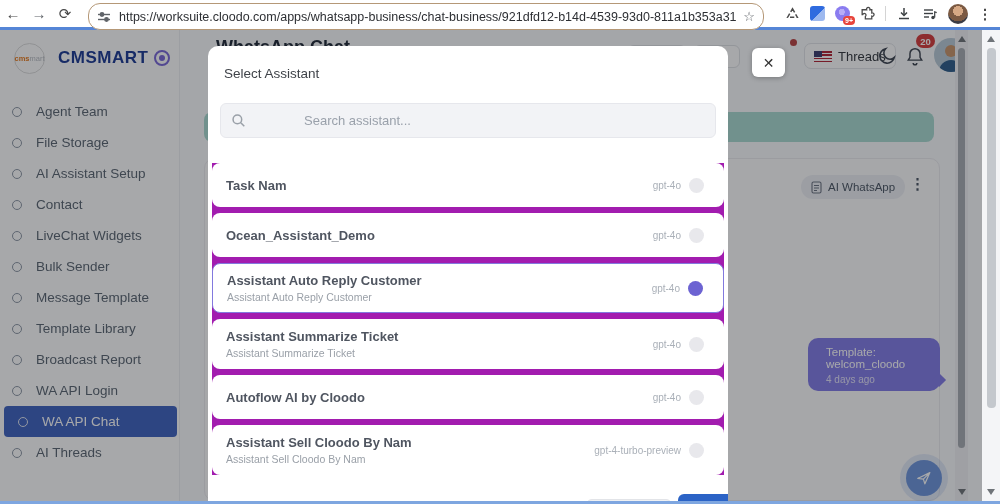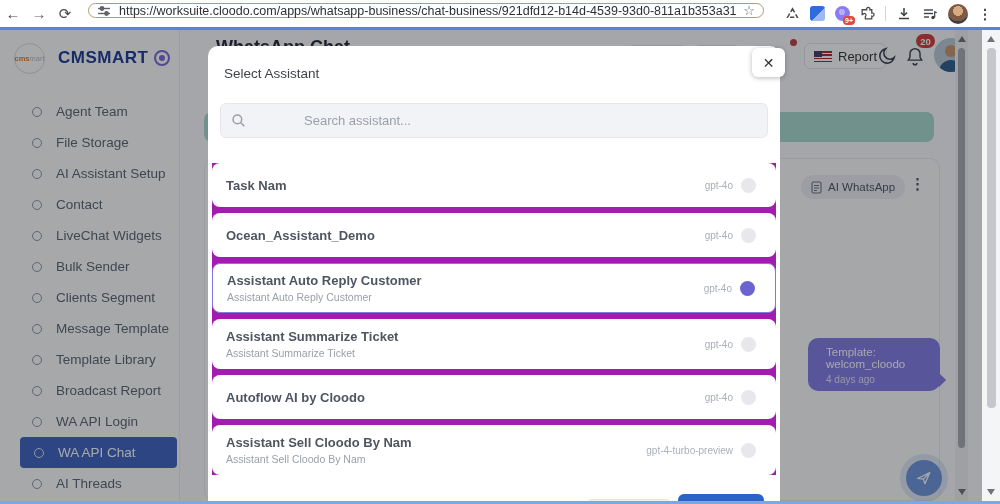--- a/index.html
+++ b/index.html
@@ -3,21 +3,21 @@
 <meta charset="utf-8">
 <style>
   * { margin:0; padding:0; box-sizing:border-box; }
   body { font-family:"Liberation Sans", sans-serif; }
   .screen { position:relative; width:1000px; height:504px; background:#fff; overflow:hidden; }
 
   
   .toolbar { position:absolute; left:0; top:0; width:1000px; height:30px; background:#fff; border-bottom:3px solid #5585d6; display:flex; align-items:center; z-index:90; }
   .nav-glyph { font-size:15px; color:#474747; width:26px; text-align:center; cursor:default; }
   .nav-glyph.dim { color:#5f6368; }
-  .omnibox { position:absolute; left:88px; top:3px; width:676px; height:15px; border:1px solid #b59877; border-radius:12px; display:flex; align-items:center; padding:0 8px; background:#fff; }
+  .omnibox { position:absolute; left:88px; top:3px; width:676px; height:27px; border:1px solid #b59877; border-radius:12px; display:flex; align-items:center; padding:0 8px; background:#fff; }
   .omnibox .url { flex:1; font-size:12.5px; color:#2d2f33; white-space:nowrap; overflow:hidden; margin-left:8px; }
   .ext-area { position:absolute; right:8px; top:0; height:27px; display:flex; align-items:center; gap:10px; }
   .ext-blue { width:15px; height:15px; border-radius:3px; background:linear-gradient(135deg,#2f6bdf 55%,#9db9ef 56%); }
   .ext-purple { position:relative; width:15px; height:15px; border-radius:50%; background:radial-gradient(circle at 45% 40%, #b7adf7 0 25%, #8a7cf0 26%); }
   .ext-badge { position:absolute; right:-5px; bottom:-4px; background:#e8453c; color:#fff; font-size:7px; font-weight:bold; border-radius:4px; padding:1px 2px; line-height:1; }
   .tb-divider { width:1px; height:15px; background:#d4d4d4; }
   .tb-avatar { width:20px; height:20px; border-radius:50%; background:radial-gradient(circle at 50% 35%, #d7a985 0 30%, #7c5a43 31% 62%, #3c3c44 63%); }
   .kebab { font-size:14px; color:#474747; font-weight:bold; letter-spacing:0; }
 
   
@@ -26,24 +26,24 @@
   
   .sidebar { position:absolute; left:0; top:0; width:180px; height:471px; background:#fff; border-right:1px solid #eef0f2; }
   .brand-row { position:absolute; left:0; top:10px; width:180px; height:36px; display:flex; align-items:center; }
   .logo-circle { width:31px; height:31px; border:1px solid #dcdcdc; border-radius:50%; margin-left:14px; display:flex; align-items:center; justify-content:center; font-size:7.5px; }
   .logo-cms { color:#e87b1e; font-weight:bold; }
   .logo-mart { color:#b8bcc2; }
   .brand-name { margin-left:13px; font-size:17px; font-weight:bold; color:#1c3a94; letter-spacing:.5px; }
   .gear-target { margin-left:auto; margin-right:10px; width:16px; height:16px; border:2px solid #7a68d8; border-radius:50%; position:relative; }
   .gear-target::after { content:""; position:absolute; left:3px; top:3px; width:6px; height:6px; border-radius:50%; background:#7a68d8; }
   .menu { position:absolute; left:0; top:66px; right:0; }
-  .side-item { height:31px; display:flex; align-items:center; padding-left:32px; cursor:pointer; }
+  .side-item { height:31px; display:flex; align-items:center; padding-left:12px; cursor:pointer; }
   .side-dot { width:10px; height:10px; border:1.5px solid #8d97a5; border-radius:50%; flex:0 0 auto; }
   .side-label { margin-left:14px; font-size:13.5px; color:#5b6672; white-space:nowrap; }
-  .side-item.active { background:#3f63c0; border-radius:4px; margin-left:20px; margin-right:2px; padding-left:14px; }
+  .side-item.active { background:#3f63c0; border-radius:4px; margin-left:4px; margin-right:2px; padding-left:14px; }
   .side-item.active .side-label { color:#fff; }
   .side-item.active .side-dot { border-color:#dfe5f2; }
 
   
   .main { position:absolute; left:180px; top:0; width:802px; height:471px; }
   .page-title { position:absolute; left:36px; top:7px; font-size:18px; font-weight:bold; color:#1f2937; }
   .ghost-btn { position:absolute; top:15px; height:23px; background:#fff; border:1px solid #e0e2e6; border-radius:6px; }
   .red-dot { position:absolute; left:610px; top:9px; width:7px; height:7px; border-radius:50%; background:#b94343; }
   .lang-btn { position:absolute; left:624px; top:13px; height:26px; padding:0 9px; background:#fff; border:1px solid #e2e4e9; border-radius:7px; display:flex; align-items:center; gap:6px; }
   .flag { width:18px; height:11px; background:repeating-linear-gradient(180deg,#b22234 0 1.7px,#fff 1.7px 3.4px); position:relative; flex:0 0 auto; }
@@ -68,21 +68,21 @@
   .sb-inner { left:955px; width:13px; background:#f2f3f5; }
   .sb-outer { position:absolute; left:982px; top:30px; width:18px; height:471px; background:#f4f5f7; display:flex; flex-direction:column; align-items:center; z-index:80; }
   .tri-up { width:0; height:0; border-left:4px solid transparent; border-right:4px solid transparent; border-bottom:6px solid #6f7479; margin-top:6px; }
   .tri-down { width:0; height:0; border-left:4px solid transparent; border-right:4px solid transparent; border-top:6px solid #6f7479; margin-top:auto; margin-bottom:6px; }
   .sb-thumb { width:7px; border-radius:4px; background:#a9adb3; margin-top:6px; }
   .sb-inner .sb-thumb { height:400px; }
   .sb-outer .sb-thumb { width:9px; height:360px; background:#c4c8cd; }
 
   
   .overlay { position:absolute; left:0; top:0; width:982px; height:471px; background:rgba(15,18,24,.37); z-index:50; }
-  .modal { position:absolute; left:208px; top:16px; width:572px; height:458px; background:#fff; border-radius:10px 10px 0 0; z-index:60; overflow:hidden; }
+  .modal { position:absolute; left:208px; top:16px; width:520px; height:458px; background:#fff; border-radius:10px 10px 0 0; z-index:60; overflow:hidden; }
   .modal-title { position:absolute; left:16px; top:20px; font-size:13.5px; font-weight:500; color:#3f4349; }
   .search-wrap { position:absolute; left:12px; right:12px; top:57px; height:35px; background:#f2f3f6; border:1px solid #e6e7ec; border-radius:6px; display:flex; align-items:center; padding:0 10px;gap:48px; }
   .search-input { flex:1; margin-left:10px; border:none; outline:none; background:transparent; font-size:13px; color:#3f4349; font-family:"Liberation Sans",sans-serif; }
   .search-input::placeholder { color:#9aa1ab; }
   .a-list { position:absolute; left:4px; right:4px; top:117px; background:#a21caf; }
   .card { background:#fff; border-radius:8px; display:flex; align-items:center; padding:0 20px 0 14px; margin-bottom:6px; cursor:pointer; }
   .card:last-child { margin-bottom:0; }
   .card.h44 { height:44px; }
   .card.h50 { height:50px; }
   .card.selected { border:1.6px solid #8279de; }
@@ -184,24 +184,20 @@
         <div class="side-item">
             <span class="side-dot"></span>
             <span class="side-label">LiveChat Widgets</span>
           </div>
         <div class="side-item">
             <span class="side-dot"></span>
             <span class="side-label">Bulk Sender</span>
           </div>
         <div class="side-item">
             <span class="side-dot"></span>
-            <span class="side-label">Clients Segment</span>
-          </div>
-        <div class="side-item">
-            <span class="side-dot"></span>
             <span class="side-label">Message Template</span>
           </div>
         <div class="side-item">
             <span class="side-dot"></span>
             <span class="side-label">Template Library</span>
           </div>
         <div class="side-item">
             <span class="side-dot"></span>
             <span class="side-label">Broadcast Report</span>
           </div>
@@ -221,21 +217,21 @@
     </aside>
 
     <main class="main">
       <div class="page-title">WhatsApp Chat</div>
       <div class="ghost-btn" style="left:448px;width:58px;"></div>
       <div class="ghost-btn" style="left:514px;width:46px;"></div>
       <div class="red-dot"></div>
 
       <div class="lang-btn">
         <span class="flag"></span>
-        <span class="lang-label">Report</span>
+        <span class="lang-label">Threads</span>
       </div>
       <svg class="icon-btn" style="left:696px;" viewBox="0 0 24 24">
           <path d="M20 13.5 A 8 8 0 1 1 10.5 4 a 6.5 6.5 0 0 0 9.5 9.5 z" fill="none" stroke="#3d4450" stroke-width="1.7"></path>
         </svg>
       <svg class="icon-btn" style="left:724px;" viewBox="0 0 24 24">
           <g fill="none" stroke="#3d4450" stroke-width="1.6">
             <path d="M12 4 a5.5 5.5 0 0 1 5.5 5.5 v4 l1.8 3 H4.7 l1.8 -3 v-4 A5.5 5.5 0 0 1 12 4 z"></path>
             <path d="M10 19.5 a2 2 0 0 0 4 0"></path>
           </g>
         </svg>

